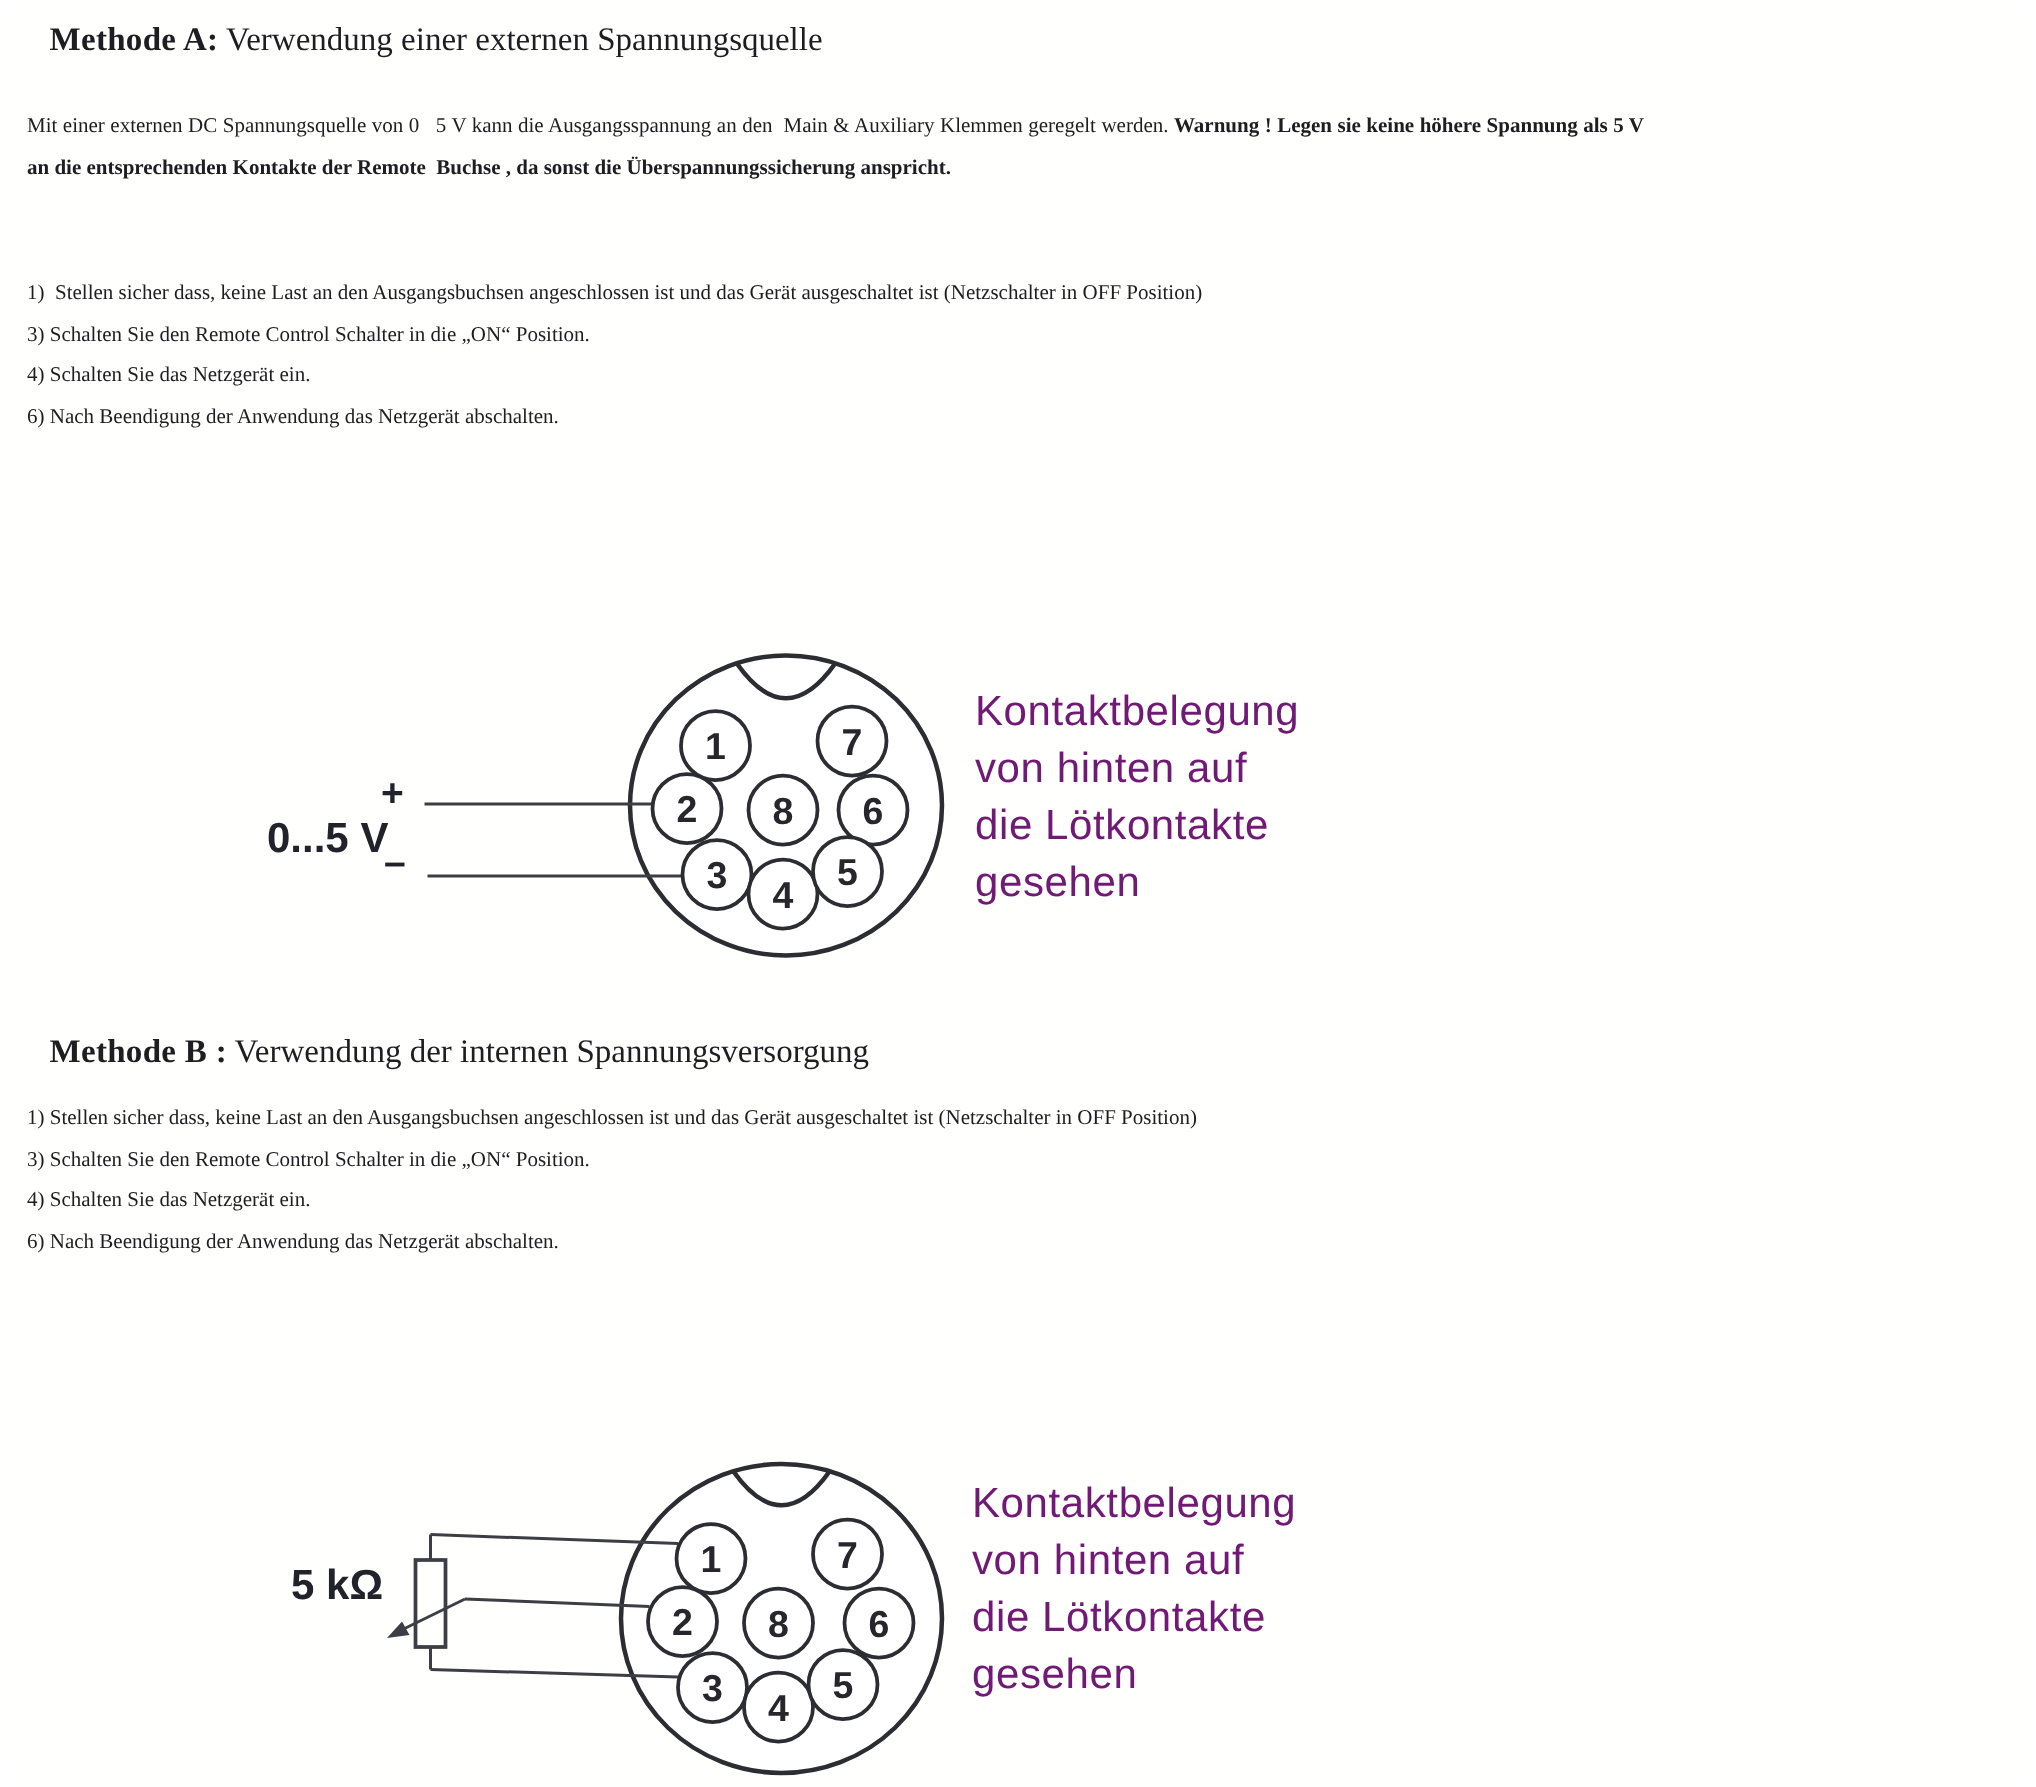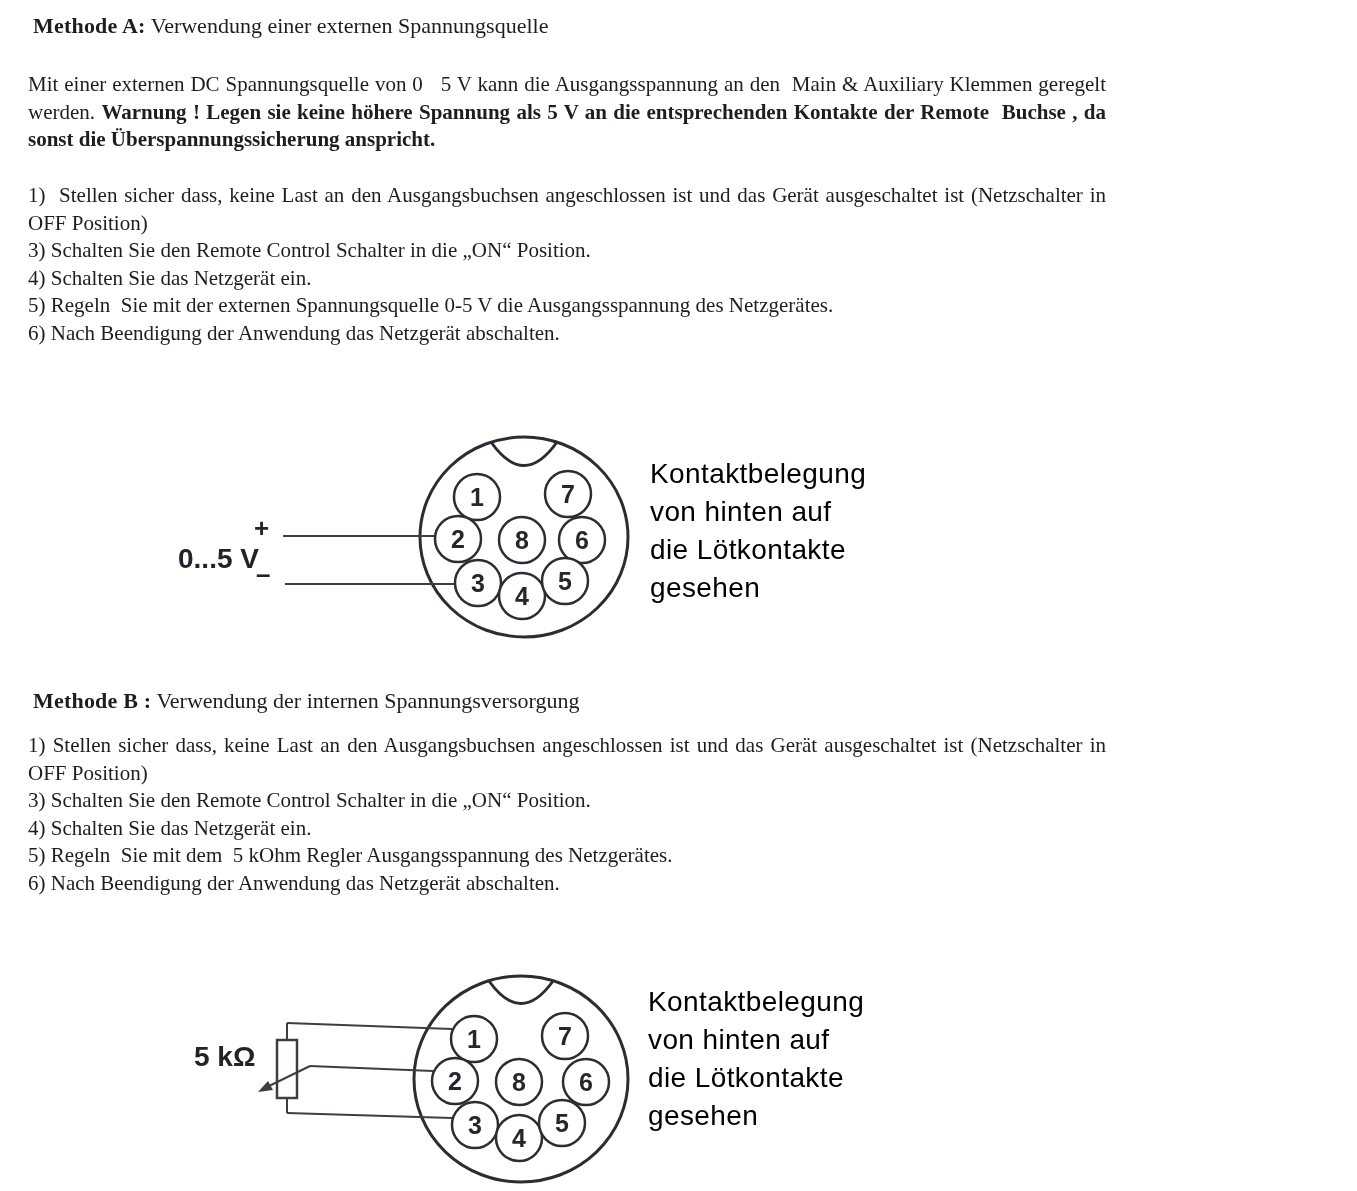--- a/index.html
+++ b/index.html
@@ -5,29 +5,29 @@
   html, body { margin:0; padding:0; background:#ffffff; }
   .page {
     position:relative; width:1357px; height:1191px; background:#fffffe;
     font-family:"Liberation Serif","DejaVu Serif",serif; color:#1d1d22;
     overflow:hidden;
     border-radius:31px;
   }
   .heading { position:absolute; left:33px; width:1080px; font-size:22px; }
   .heading strong { font-weight:700; letter-spacing:0.2px; }
   .text-block {
-    position:absolute; left:28px; width:1078px;
-    font-size:21px; line-height:27.6px; text-align:justify;
+    position:absolute; left:18px; width:1078px;
+    font-size:14px; line-height:27.6px; text-align:justify;
   }
   .text-block strong { font-weight:700; }
   .step { margin:0; }
   .diagram-svg { position:absolute; }
   .caption {
     position:absolute; font-family:"Liberation Sans","DejaVu Sans",sans-serif;
-    font-size:28px; line-height:38px; color:#000000; letter-spacing:0.4px;
+    font-size:28px; line-height:38px; color:#701a75; letter-spacing:0.4px;
   }
   .outline { fill:#ffffff; stroke:#2c2c33; stroke-width:3; }
   .notch   { fill:none;    stroke:#2c2c33; stroke-width:3; }
   .wire    { stroke:#3d3d45; stroke-width:2; fill:none; }
   .pin-circle { fill:#ffffff; stroke:#2c2c33; stroke-width:2.5; }
   .pin-num {
     font-family:"Liberation Sans","DejaVu Sans",sans-serif;
     font-size:25px; font-weight:700; fill:#26262c; text-anchor:middle;
   }
   .lbl {
@@ -50,21 +50,20 @@
   </div>
 
   <div class="text-block" style="top:71px;">
     <span>Mit einer externen DC Spannungsquelle von 0&nbsp;&nbsp;&nbsp;5 V kann die Ausgangsspannung an den&nbsp; Main &amp; Auxiliary Klemmen geregelt werden. </span><strong>Warnung ! Legen sie keine höhere Spannung als 5 V an die entsprechenden Kontakte der Remote&nbsp; Buchse , da sonst die Überspannungssicherung anspricht.</strong>
   </div>
 
   <div class="text-block" style="top:182px;">
     <div class="step">1)&nbsp; Stellen sicher dass, keine Last an den Ausgangsbuchsen angeschlossen ist und das Gerät ausgeschaltet ist (Netzschalter in OFF Position)</div>
     <div class="step">3) Schalten Sie den Remote Control Schalter in die „ON“ Position.</div>
     <div class="step">4) Schalten Sie das Netzgerät ein.</div>
-    <div class="step">5) Regeln&nbsp; Sie mit der externen Spannungsquelle 0-5 V die Ausgangsspannung des Netzgerätes.</div>
     <div class="step">6) Nach Beendigung der Anwendung das Netzgerät abschalten.</div>
   </div>
 
   <svg class="diagram-svg" style="left:150px; top:425px;" width="520" height="245" viewBox="0 0 520 245">
     <text class="lbl" x="28" y="143">0...5 V</text>
     <text class="sign" x="104" y="112">+</text>
     <text class="sign" x="106" y="158">–</text>
 
     <ellipse class="outline" cx="374" cy="112" rx="104" ry="100"></ellipse>
     <path class="notch" d="M341,17 Q374,64 407,17"></path>
@@ -114,21 +113,20 @@
   </div>
 
   <div class="heading" style="top:688px;">
     <strong>Methode B :</strong><span> Verwendung der internen Spannungsversorgung</span>
   </div>
 
   <div class="text-block" style="top:732px;">
     <div class="step">1) Stellen sicher dass, keine Last an den Ausgangsbuchsen angeschlossen ist und das Gerät ausgeschaltet ist (Netzschalter in OFF Position)</div>
     <div class="step">3) Schalten Sie den Remote Control Schalter in die „ON“ Position.</div>
     <div class="step">4) Schalten Sie das Netzgerät ein.</div>
-    <div class="step">5) Regeln&nbsp; Sie mit dem&nbsp; 5 kOhm Regler Ausgangsspannung des Netzgerätes.</div>
     <div class="step">6) Nach Beendigung der Anwendung das Netzgerät abschalten.</div>
   </div>
 
   <svg class="diagram-svg" style="left:170px; top:950px;" width="520" height="241" viewBox="0 0 520 241">
     <text class="lbl" x="24" y="116">5 kΩ</text>
 
     <ellipse class="outline" cx="351" cy="129" rx="107" ry="103"></ellipse>
     <path class="notch" d="M319,31 Q351,76 383,31"></path>
 
     <rect class="wire" x="107" y="90" width="20" height="58" style="stroke-width:2.5"></rect>

